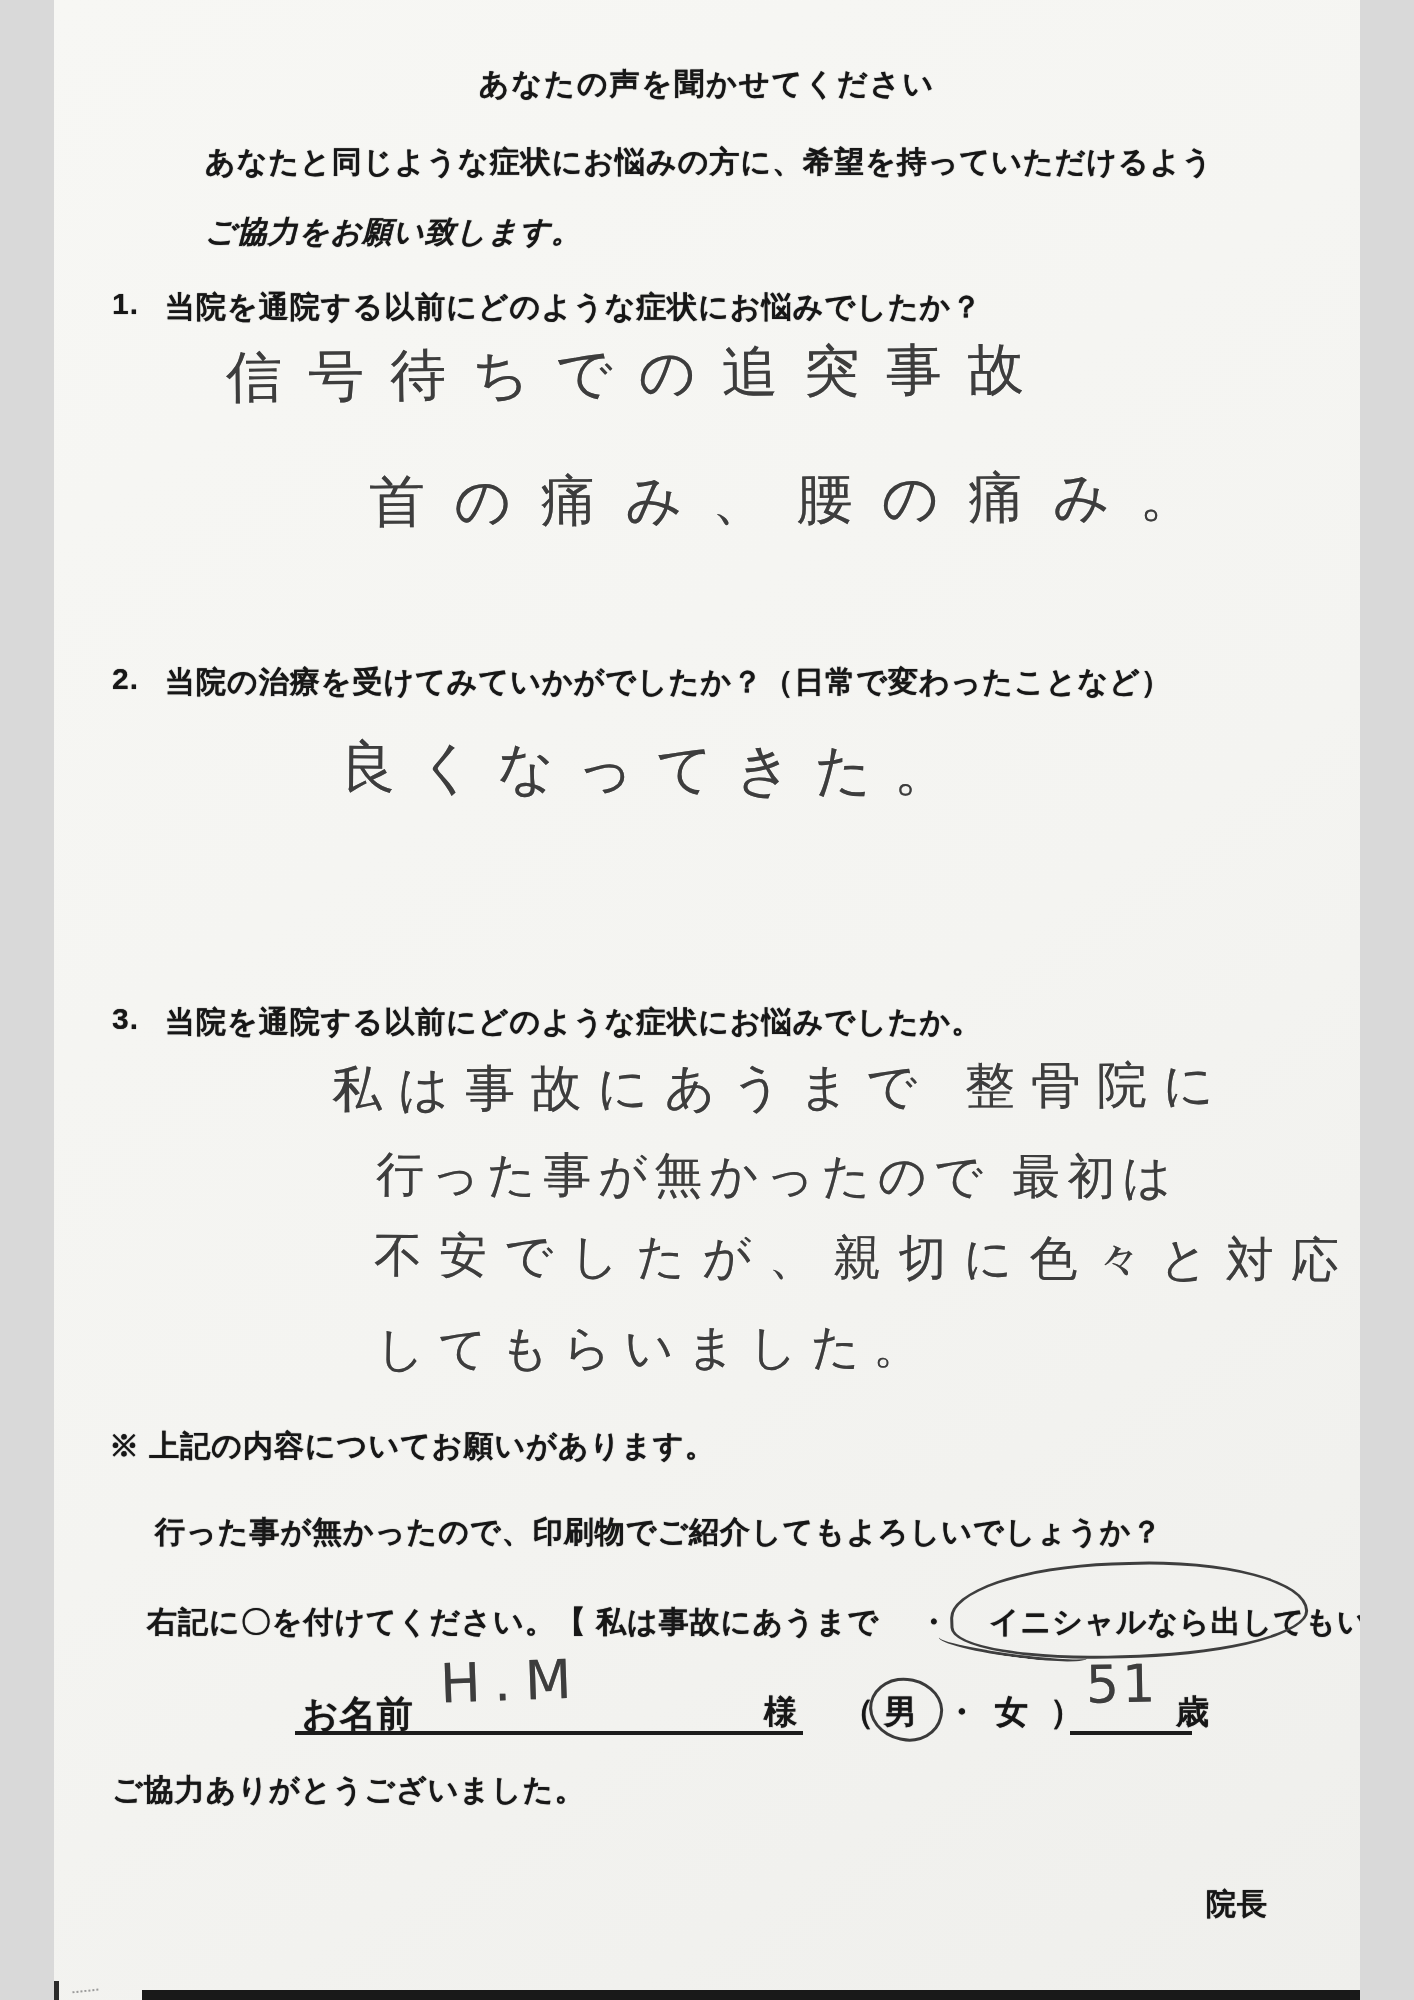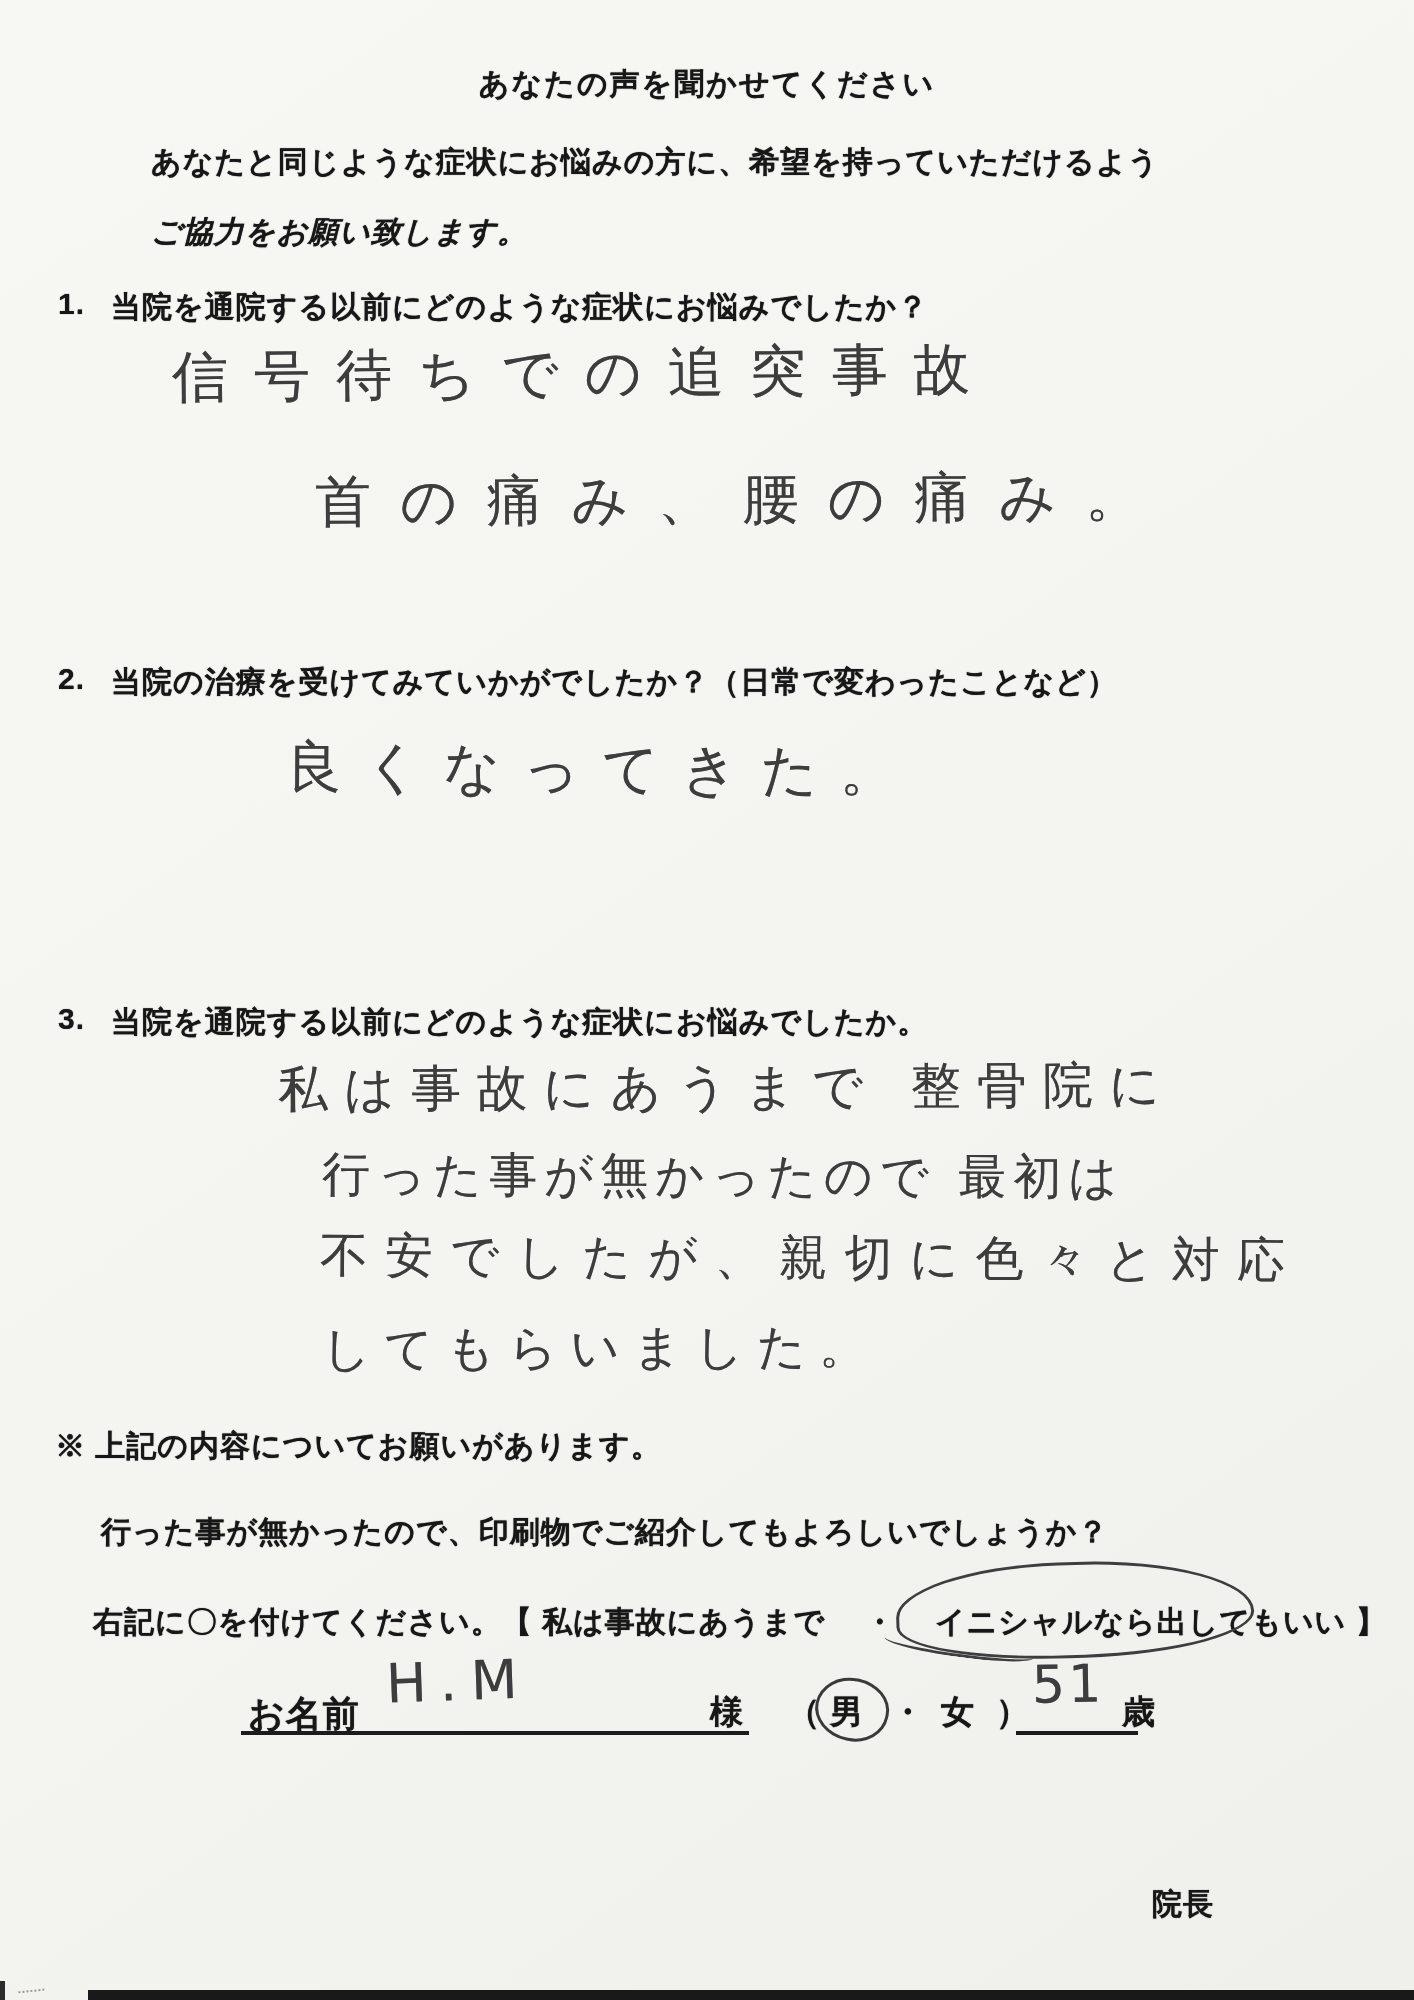--- a/index.html
+++ b/index.html
@@ -1,18 +1,18 @@
 <!DOCTYPE html>
 <html lang="ja"><head>
 <meta charset="utf-8">
 <style>
   html,body{margin:0;padding:0;background:#d9d9d9;}
   .page{
     position:relative;
-    width:1414px;height:2000px;
+    width:1306px;height:2000px;
     margin:0 auto;
     background:linear-gradient(145deg,#f7f7f4 0%,#f4f4f1 55%,#efefec 100%);
     font-family:"Liberation Sans",sans-serif;
     overflow:hidden;
   }
   .print{
     position:absolute;
     font-weight:800;
     color:#171717;
     white-space:nowrap;
@@ -135,18 +135,19 @@
   <div class="print g-male">男</div>
   <div class="print g-sep">・</div>
   <div class="print g-female">女</div>
   <div class="print g-close">）</div>
   <div class="circle-male"></div>
 
   <div class="hw hw-age">51</div>
   <div class="age-underline"></div>
   <div class="print age-suffix">歳</div>
 
+  <div class="print thanks">ご協力ありがとうございました。</div>
   <div class="print director">院長</div>
 
   <div class="scan-speck"></div>
   <div class="scan-nub"></div>
   <div class="scan-bar"></div>
 </div>
 
 </body></html>

